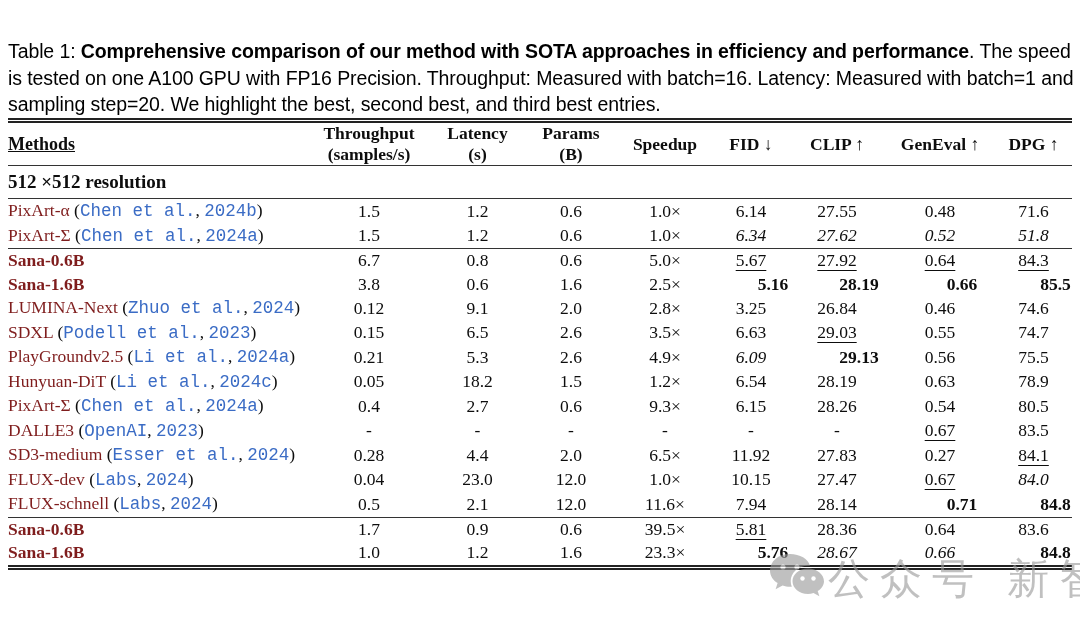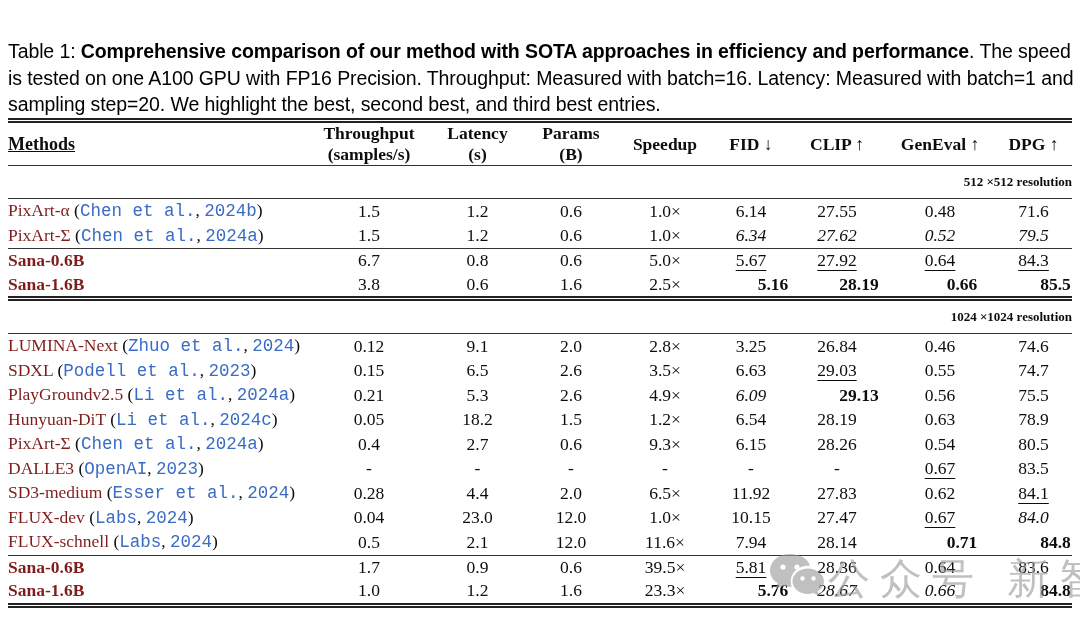--- a/index.html
+++ b/index.html
@@ -21,23 +21,22 @@
     font-family:"Liberation Serif",serif;font-size:17.5px;color:#0d0d0d;
   }
   .paper-table th,.paper-table td{padding:0;margin:0;vertical-align:middle;}
   .paper-table th{font-weight:700;}
   .col-method{text-align:left;padding-left:6px;}
   .num{text-align:center;}
   thead th{border-top:5px double #222;border-bottom:1.5px solid #333;
     line-height:21px;padding-top:4px;padding-bottom:5px;}
   thead th.col-method{vertical-align:middle;font-size:18px;text-decoration:underline;}
   tr.section-row td{
-    font-weight:700;font-size:13px;height:32px;
+    font-weight:700;font-size:19px;height:32px;
     border-bottom:1.5px solid #333;
-    text-align:right;
   }
   tr.dtop td{border-top:5px double #222;}
   tr.sbot td{border-bottom:1.5px solid #333;}
   tr.dbot td{border-bottom:5px double #222;}
   tr.data-row td{height:23.5px;line-height:23.5px;white-space:nowrap;}
   .mname{color:#7f1d1d;}
   .mname.mb{font-weight:700;}
   .cite{color:#3b6cc5;text-decoration:none;cursor:pointer;font-family:Liberation Mono, monospace;}
   .v-b{font-weight:700;margin-left:44px;}
   .v-i{font-style:italic;}
@@ -103,21 +102,21 @@
         </tr>
         <tr class="data-row sbot">
           <td class="col-method"><span class="mname">PixArt-Σ</span> (<span class="cite">Chen et al.</span>, <span class="cite">2024a</span>)</td>
           <td class="num"><span>1.5</span></td>
           <td class="num"><span>1.2</span></td>
           <td class="num"><span>0.6</span></td>
           <td class="num"><span>1.0×</span></td>
           <td class="num"><span class="v-i">6.34</span></td>
           <td class="num"><span class="v-i">27.62</span></td>
           <td class="num"><span class="v-i">0.52</span></td>
-          <td class="num"><span class="v-i">79.5</span></td>
+          <td class="num"><span class="v-i">51.8</span></td>
         </tr>
         <tr class="data-row">
           <td class="col-method"><span class="mname mb">Sana-0.6B</span></td>
           <td class="num"><span>6.7</span></td>
           <td class="num"><span>0.8</span></td>
           <td class="num"><span>0.6</span></td>
           <td class="num"><span>5.0×</span></td>
           <td class="num"><span class="v-u">5.67</span></td>
           <td class="num"><span class="v-u">27.92</span></td>
           <td class="num"><span class="v-u">0.64</span></td>
@@ -126,23 +125,20 @@
         <tr class="data-row">
           <td class="col-method"><span class="mname mb">Sana-1.6B</span></td>
           <td class="num"><span>3.8</span></td>
           <td class="num"><span>0.6</span></td>
           <td class="num"><span>1.6</span></td>
           <td class="num"><span>2.5×</span></td>
           <td class="num"><span class="v-b">5.16</span></td>
           <td class="num"><span class="v-b">28.19</span></td>
           <td class="num"><span class="v-b">0.66</span></td>
           <td class="num"><span class="v-b">85.5</span></td>
-        </tr>
-        <tr class="section-row dtop">
-          <td colspan="9" class="col-method">1024 ×1024 resolution</td>
         </tr>
         <tr class="data-row">
           <td class="col-method"><span class="mname">LUMINA-Next</span> (<span class="cite">Zhuo et al.</span>, <span class="cite">2024</span>)</td>
           <td class="num"><span>0.12</span></td>
           <td class="num"><span>9.1</span></td>
           <td class="num"><span>2.0</span></td>
           <td class="num"><span>2.8×</span></td>
           <td class="num"><span>3.25</span></td>
           <td class="num"><span>26.84</span></td>
           <td class="num"><span>0.46</span></td>
@@ -204,21 +200,21 @@
           <td class="num"><span>83.5</span></td>
         </tr>
         <tr class="data-row">
           <td class="col-method"><span class="mname">SD3-medium</span> (<span class="cite">Esser et al.</span>, <span class="cite">2024</span>)</td>
           <td class="num"><span>0.28</span></td>
           <td class="num"><span>4.4</span></td>
           <td class="num"><span>2.0</span></td>
           <td class="num"><span>6.5×</span></td>
           <td class="num"><span>11.92</span></td>
           <td class="num"><span>27.83</span></td>
-          <td class="num"><span>0.62</span></td>
+          <td class="num"><span>0.27</span></td>
           <td class="num"><span class="v-u">84.1</span></td>
         </tr>
         <tr class="data-row">
           <td class="col-method"><span class="mname">FLUX-dev</span> (<span class="cite">Labs</span>, <span class="cite">2024</span>)</td>
           <td class="num"><span>0.04</span></td>
           <td class="num"><span>23.0</span></td>
           <td class="num"><span>12.0</span></td>
           <td class="num"><span>1.0×</span></td>
           <td class="num"><span>10.15</span></td>
           <td class="num"><span>27.47</span></td>

